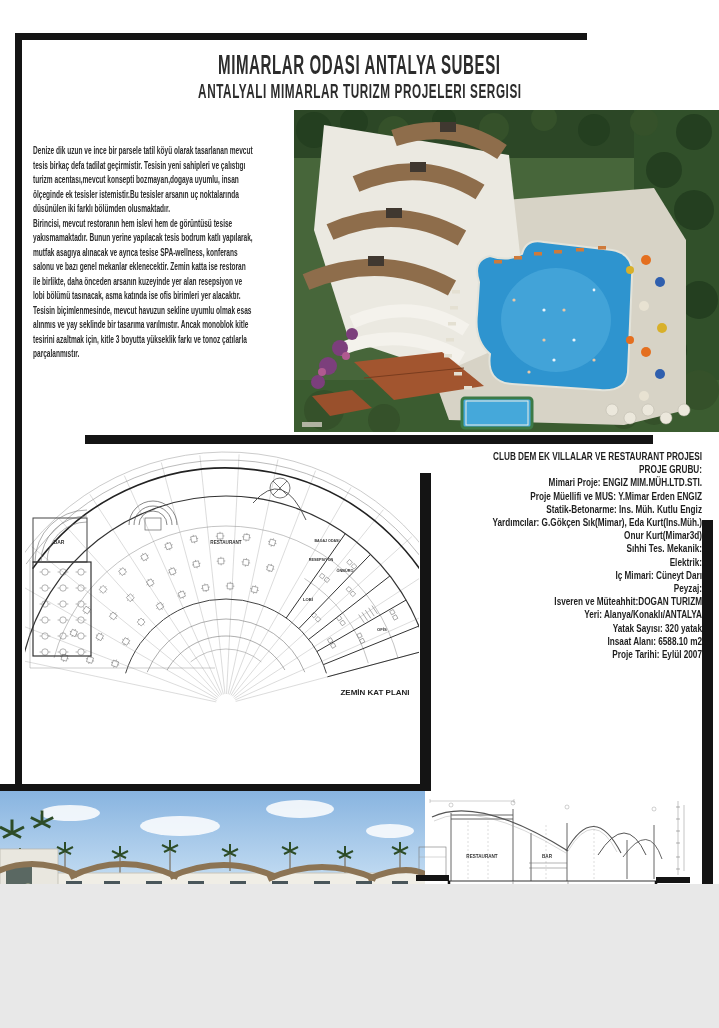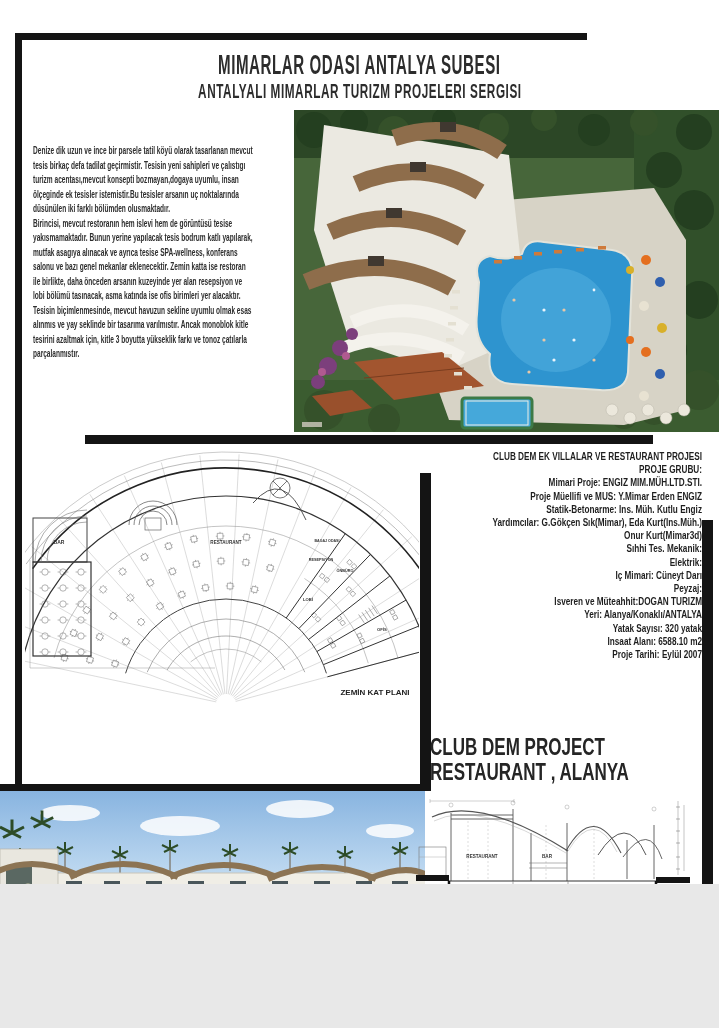--- a/index.html
+++ b/index.html
@@ -402,24 +402,20 @@
     <div>Elektrik:</div>
     <div>Iç Mimari: Cüneyt Darı</div>
     <div>Peyzaj:</div>
     <div>Isveren ve Müteahhit:DOGAN TURIZM</div>
     <div>Yeri: Alanya/Konaklı/ANTALYA</div>
     <div>Yatak Sayısı: 320 yatak</div>
     <div>Insaat Alanı: 6588.10 m2</div>
     <div>Proje Tarihi: Eylül 2007</div>
   </div>
 
-  <div class="club">
-    <div>CLUB DEM PROJECT</div>
-    <div>RESTAURANT , ALANYA</div>
-  </div>
 
   <div class="photo render">
     <svg width="425" height="237" viewBox="0 0 425 237">
       <defs>
         <linearGradient id="sky" x1="0" y1="0" x2="0" y2="1">
           <stop offset="0" stop-color="#88b4e0"></stop>
             <stop offset="1" stop-color="#ddeefa"></stop>
         </linearGradient>
         <linearGradient id="poolg" x1="0" y1="0" x2="0" y2="1">
           <stop offset="0" stop-color="#7ed2ea"></stop>

